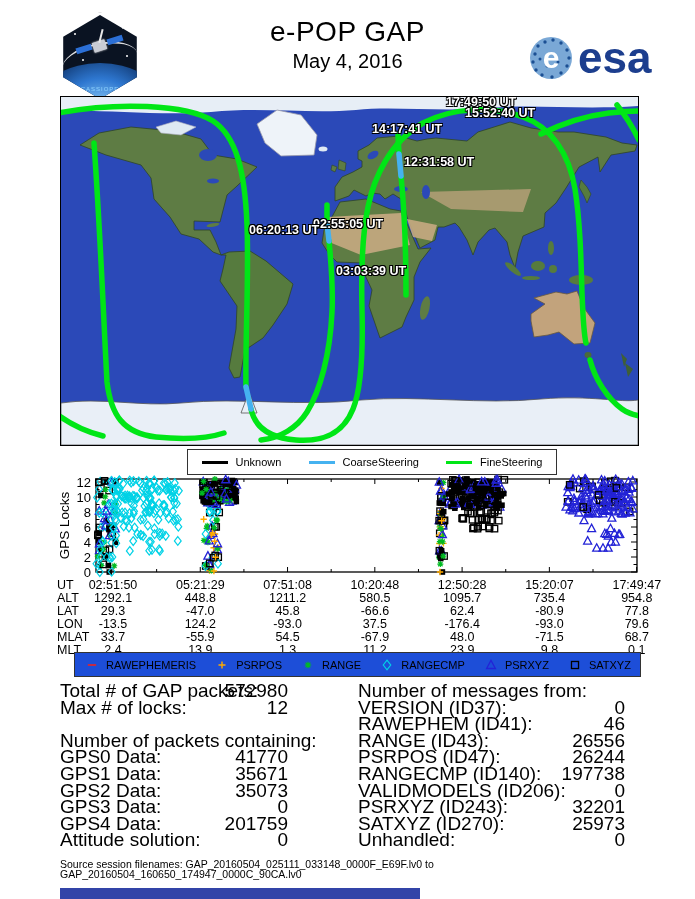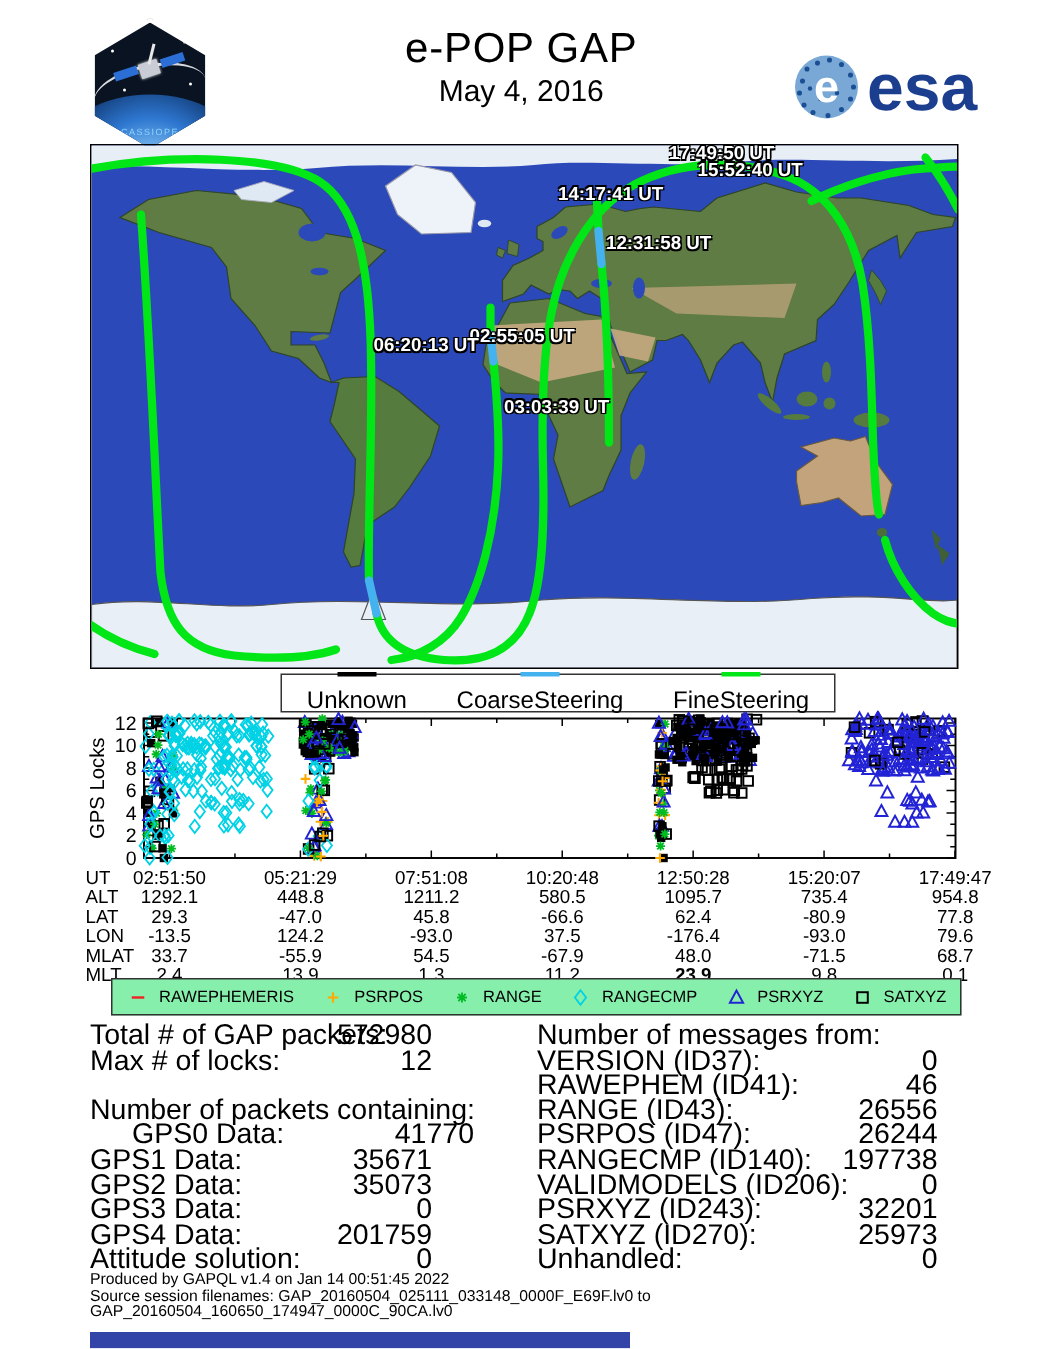--- a/index.html
+++ b/index.html
@@ -31,24 +31,24 @@
   .esa-wordmark{font-size:44px;font-weight:bold;fill:#1c3e8e;}
   
   .map-frame{position:absolute;left:60px;top:96px;width:577px;height:348px;border:1px solid #000;}
   .map-label{position:absolute;color:#fff;font-size:12.5px;font-weight:bold;white-space:nowrap;
      text-shadow:-1px -1px 0 #000,1px -1px 0 #000,-1px 1px 0 #000,1px 1px 0 #000,0 1px 0 #000,0 -1px 0 #000;}
   .track{fill:none;stroke:#00e616;stroke-width:5.5;stroke-linecap:round;}
   .track-coarse{fill:none;stroke:#45b2f0;stroke-width:5.5;stroke-linecap:round;}
   
   .legend-box1{position:absolute;left:187px;top:449px;width:368px;height:24px;border:1.2px solid #333;
      display:flex;align-items:center;justify-content:space-around;background:#fff;}
-  .legend1-item{display:flex;align-items:center;gap:8px;font-size:16px;flex-direction:column;}
+  .legend1-item{display:flex;align-items:center;gap:8px;font-size:11px;}
   .legend1-line{width:26px;height:3px;}
   .legend-box2{position:absolute;left:74px;top:652px;width:565px;height:23px;border:1.2px solid #333;
-     display:flex;align-items:center;justify-content:space-around;background:#86efac;}
+     display:flex;align-items:center;justify-content:space-around;background:#1d4ed8;}
   .legend2-item{display:flex;align-items:center;gap:6px;font-size:11px;}
   
   .axis-row-label{position:absolute;font-size:12.5px;}
   .axis-cell{position:absolute;font-size:12.5px;transform:translateX(-50%);white-space:nowrap;}
   
   .stat-row{position:absolute;width:100%;height:16px;font-size:19px;}
   .stat-label{position:absolute;left:0;top:0;white-space:nowrap;}
   .stat-value{position:absolute;right:0;top:0;text-align:right;}
   
   .footer-line{position:absolute;left:60px;font-size:10.5px;white-space:nowrap;}
@@ -1156,21 +1156,21 @@
       <div class="axis-cell" style="left: 287.6px; top: 52px;">54.5</div>
       <div class="axis-cell" style="left: 374.9px; top: 52px;">-67.9</div>
       <div class="axis-cell" style="left: 462.2px; top: 52px;">48.0</div>
       <div class="axis-cell" style="left: 549.5px; top: 52px;">-71.5</div>
       <div class="axis-cell" style="left: 636.8px; top: 52px;">68.7</div>
       <div class="axis-row-label" style="left: 57px; top: 65px;">MLT</div>
       <div class="axis-cell" style="left: 113px; top: 65px;">2.4</div>
       <div class="axis-cell" style="left: 200.3px; top: 65px;">13.9</div>
       <div class="axis-cell" style="left: 287.6px; top: 65px;">1.3</div>
       <div class="axis-cell" style="left: 374.9px; top: 65px;">11.2</div>
-      <div class="axis-cell" style="left: 462.2px; top: 65px; font-weight: bold;">23.9</div>
+      <div class="axis-cell" style="left: 462.2px; top: 65px;">23.9</div>
       <div class="axis-cell" style="left: 549.5px; top: 65px;">9.8</div>
       <div class="axis-cell" style="left: 636.8px; top: 65px;">0.1</div>
     </div>
 
   <div class="legend-box2" id="legend2">
       <div class="legend2-item">
         <svg width="16" height="14">
           <path d="M3.8200000000000003,7H12.18" stroke="#ee2222" stroke-width="1.6" fill="none"></path>
         </svg>
         <div>RAWEPHEMERIS</div>
@@ -1217,21 +1217,21 @@
         <div class="stat-value">12</div>
       </div>
       <div class="stat-row" style="top: 33.2px;">
         <div class="stat-label"></div>
         <div class="stat-value"></div>
       </div>
       <div class="stat-row" style="top: 49.8px;">
         <div class="stat-label">Number of packets containing:</div>
         <div class="stat-value"></div>
       </div>
-      <div class="stat-row" style="top: 66.4px; margin-left: 28px;">
+      <div class="stat-row" style="top: 66.4px;">
         <div class="stat-label">GPS0 Data:</div>
         <div class="stat-value">41770</div>
       </div>
       <div class="stat-row" style="top: 83px;">
         <div class="stat-label">GPS1 Data:</div>
         <div class="stat-value">35671</div>
       </div>
       <div class="stat-row" style="top: 99.6px;">
         <div class="stat-label">GPS2 Data:</div>
         <div class="stat-value">35073</div>
@@ -1285,18 +1285,17 @@
       <div class="stat-row" style="top: 132.8px;">
         <div class="stat-label">SATXYZ (ID270):</div>
         <div class="stat-value">25973</div>
       </div>
       <div class="stat-row" style="top: 149.4px;">
         <div class="stat-label">Unhandled:</div>
         <div class="stat-value">0</div>
       </div>
     </div>
 
-  <div class="footer-line" style="top:847px">Produced by GAPQL v1.4 on Jan 14 00:51:45 2022</div>
   <div class="footer-line" style="top:858px">Source session filenames: GAP_20160504_025111_033148_0000F_E69F.lv0 to</div>
   <div class="footer-line" style="top:868px">GAP_20160504_160650_174947_0000C_90CA.lv0</div>
   <div class="bottom-bar"></div>
 
 </div>
 
 </body></html>

